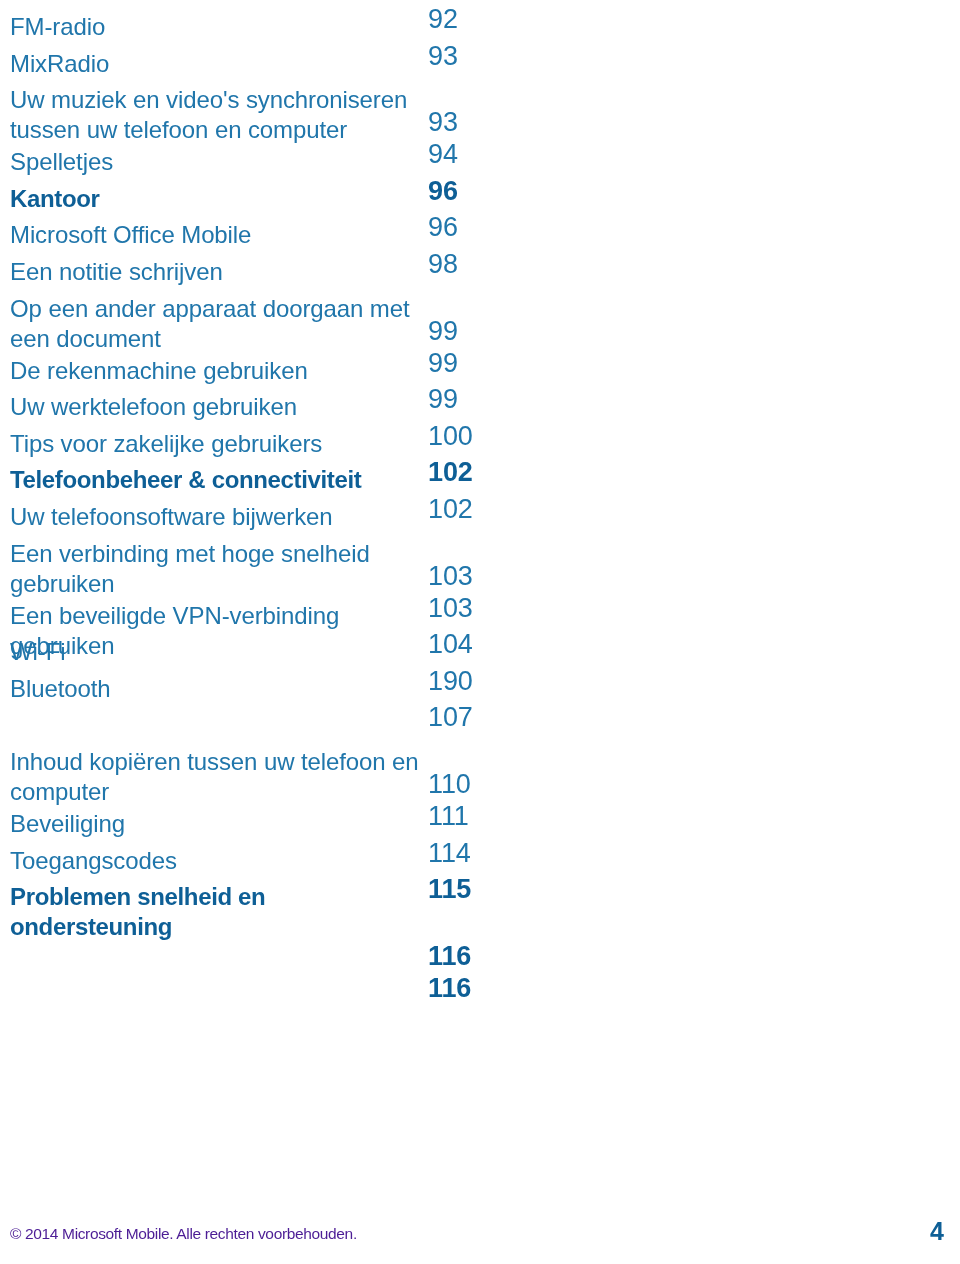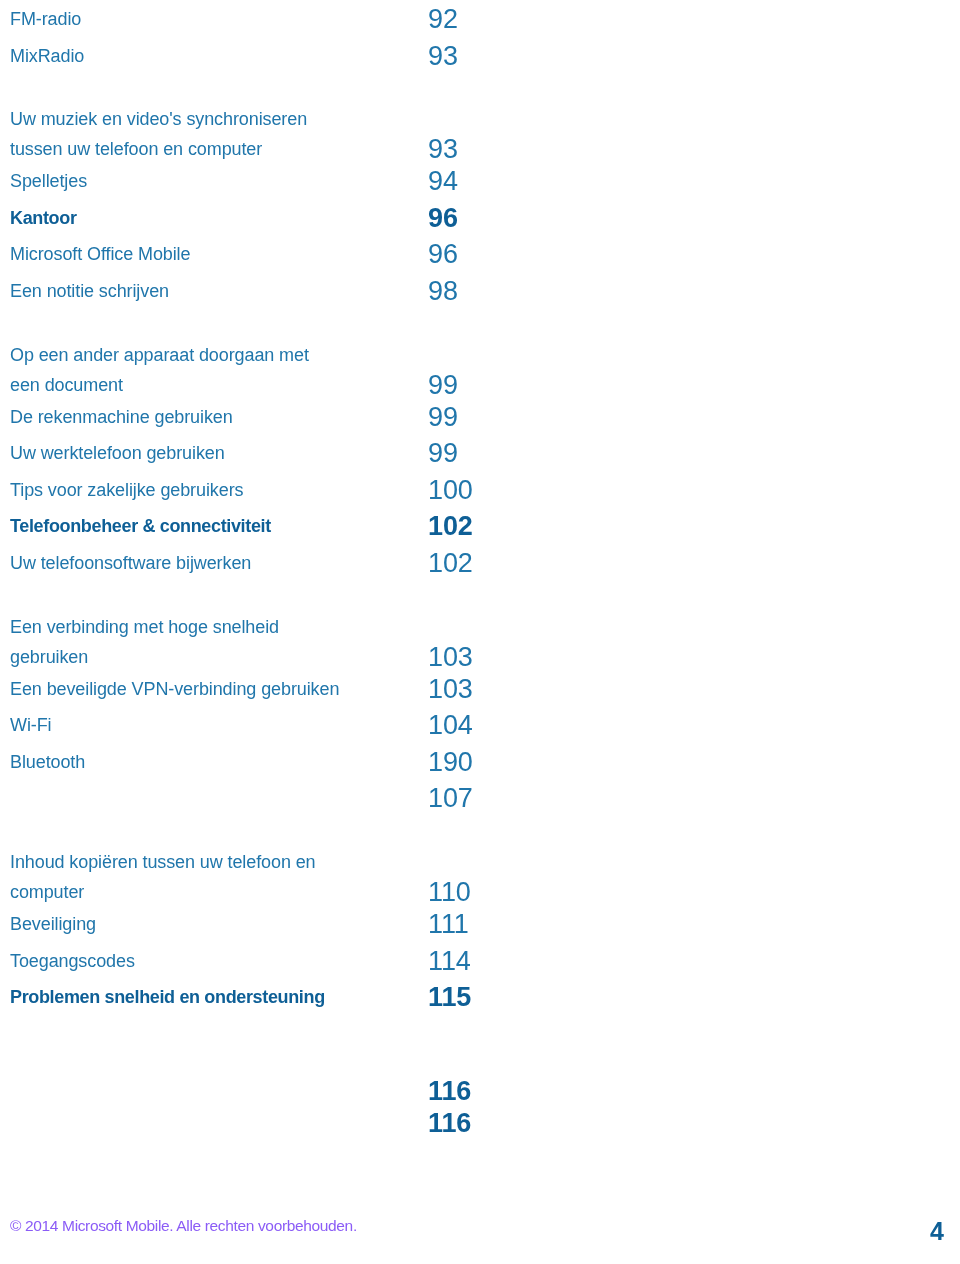--- a/index.html
+++ b/index.html
@@ -27,28 +27,27 @@
     width: 500px;
   }
   .toc-row {
     position: relative;
     min-height: 36.6px;
     margin: 0;
     padding: 0;
   }
   .toc-row.two-line {
     min-height: 62px;
-    margin-top: 27px;
   }
   .toc-title {
     position: absolute;
     left: 0;
-    top: 0;
+    top: 8px;
     width: 410px;
-    font-size: 18px;
+    font-size: 24px;
     line-height: 30px;
     letter-spacing: -0.1px;
     color: #2076ab;
     white-space: pre-line;
   }
   .toc-row.bold .toc-title {
     color: #0e5f96;
     font-weight: bold;
     letter-spacing: -0.35px;
   }
@@ -71,24 +70,24 @@
   .footer {
     position: absolute;
     left: 0;
     bottom: 0;
     width: 960px;
     height: 60px;
   }
   .footer-copyright {
     position: absolute;
     left: 10px;
-    top: 12px;
+    top: 20px;
     font-size: 15.5px;
     line-height: 20px;
-    color: #8b5cf6;
+    color: #4c1d95;
     letter-spacing: -0.35px;
   }
   .footer-pagenum {
     position: absolute;
     right: 16px;
     top: 12px;
     font-size: 25px;
     line-height: 30px;
     font-weight: bold;
     color: #0e5f96;

